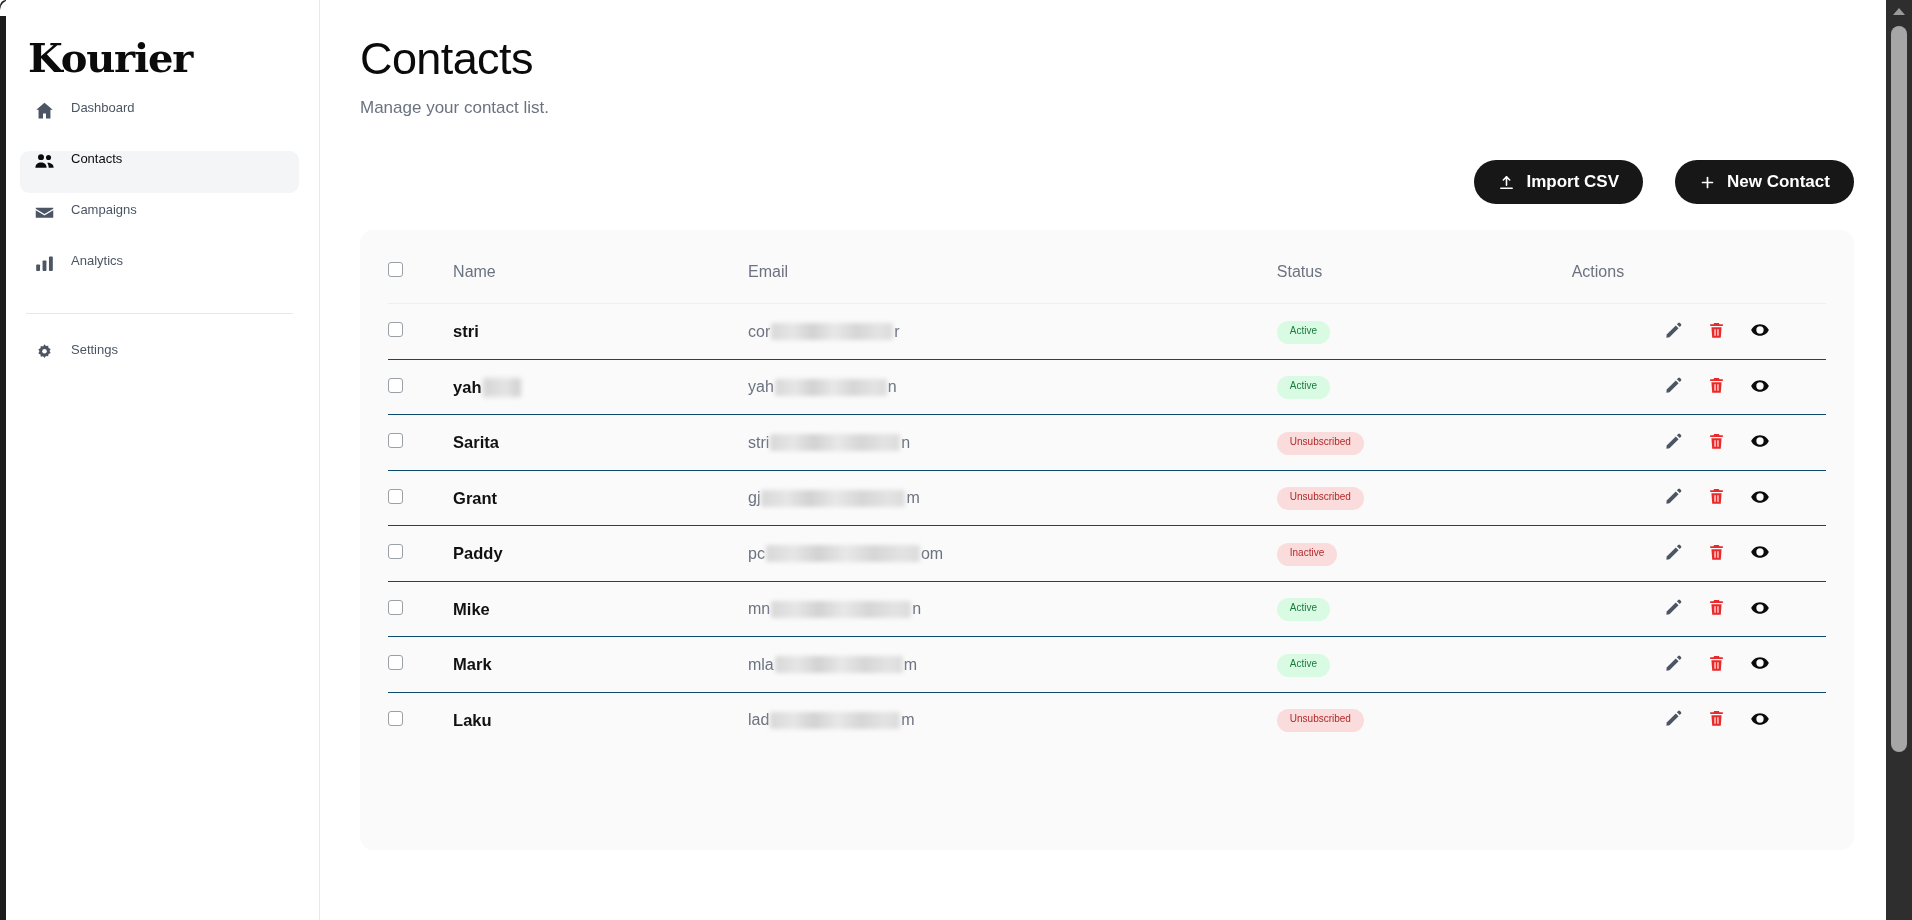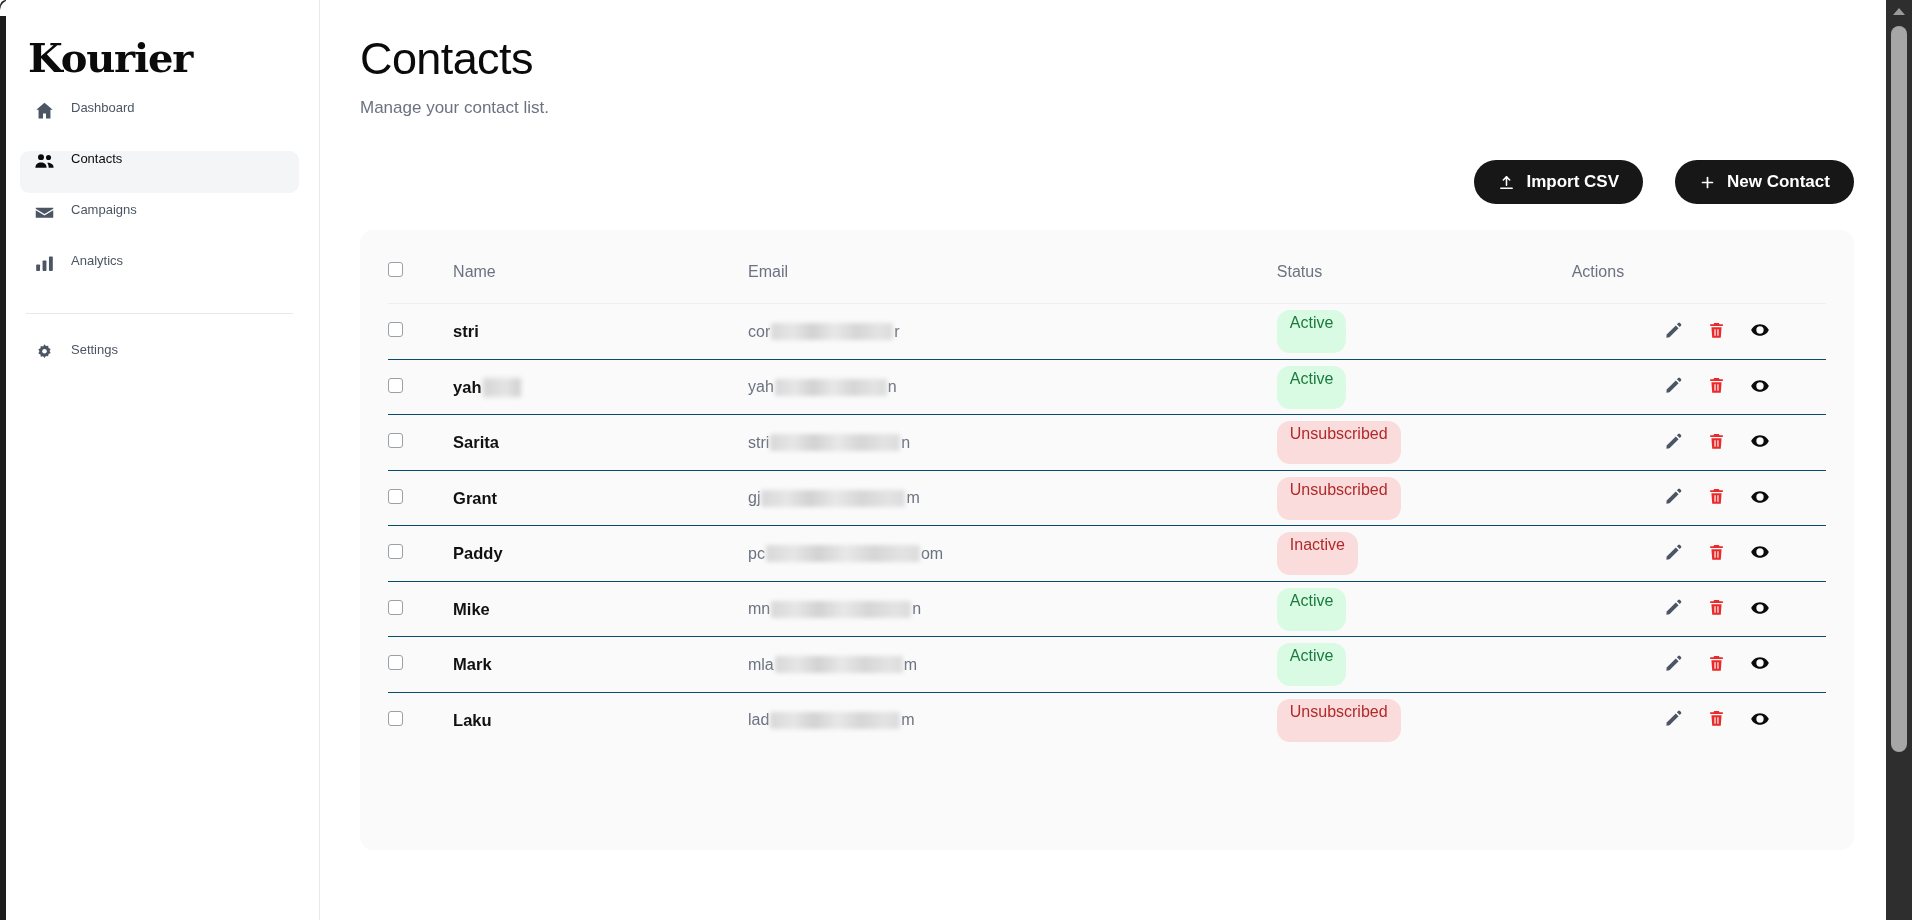--- a/index.html
+++ b/index.html
@@ -265,23 +265,23 @@
     margin: 0 1px;
   }
   .redact.name-blur {
     height: 19px;
     filter: blur(2.6px);
     background: linear-gradient(90deg, #d5d5d5 0%, #e4e4e4 60%, #cfcfcf 100%);
   }
 
   .badge {
     display: inline-block;
-    padding: 5px 13px 22px 13px;
+    padding: 5px 13px 8px 13px;
     border-radius: 13px;
-    font-size: 16px;
+    font-size: 10px;
     line-height: 1;
     white-space: nowrap;
   }
   .badge.active       { background: #d9fbe3; color: #1b7a3e; }
   .badge.unsubscribed { background: #fbdcdc; color: #b02a2a; }
   .badge.inactive     { background: #fbdcdc; color: #b02a2a; text-align: right; }
 
   .actions {
     display: flex;
     align-items: center;

